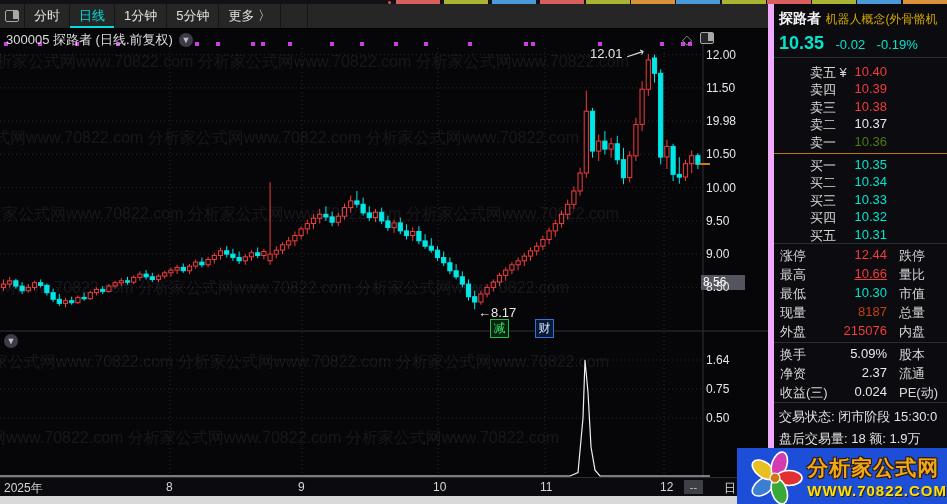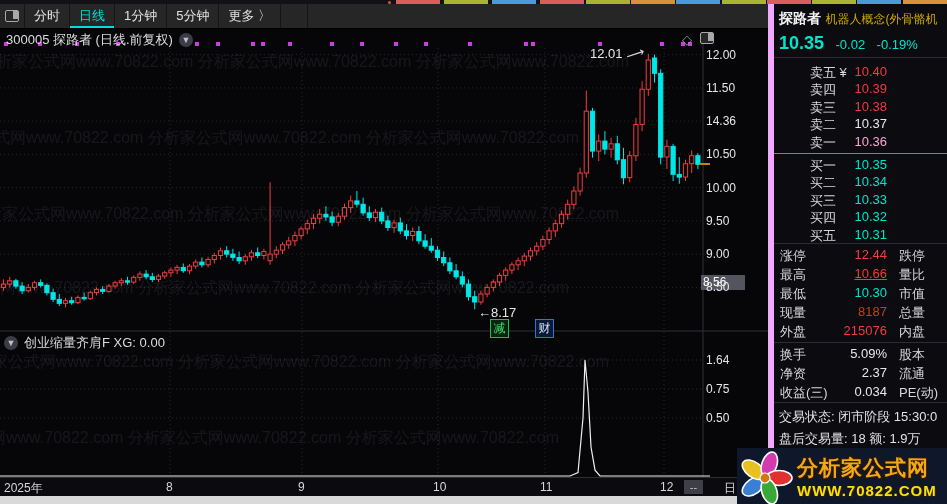--- a/index.html
+++ b/index.html
@@ -60,22 +60,22 @@
   .orow .lab{position:absolute;left:16px;color:#d8d8d8;margin-left:20px;}
   .orow .val{position:absolute;left:50px;width:63px;text-align:right;}
   .irow{position:absolute;left:0;width:179px;height:19px;font-size:13px;}
   .irow .lab{position:absolute;left:6px;color:#d8d8d8;}
   .irow .val{position:absolute;left:44px;width:69px;text-align:right;}
   .irow .rlab{position:absolute;left:125px;color:#d8d8d8;}
   .p-status{position:absolute;left:5px;width:200px;font-size:13px;color:#e2e2e2;white-space:nowrap;}
   
   .bottom-bar{position:absolute;left:0;top:496px;width:947px;height:8px;background:#d9d9d9;z-index:6;}
   
-  .logo{position:absolute;left:737px;top:448px;width:210px;height:56px;background:#0f172a;z-index:8;
-        display:flex;align-items:center;}
+  .logo{position:absolute;left:737px;top:448px;width:210px;height:56px;background:#1d4ed8;z-index:8;
+        display:flex;align-items:center;justify-content:flex-end;}
   .logo-text{margin-left:4px;}
   .logo-l1{font-size:21px;font-weight:bold;color:#f0a818;letter-spacing:1px;
            text-shadow:1px 1px 0 #301800,-1px 1px 0 #301800,1px -1px 0 #301800,-1px -1px 0 #301800;}
   .logo-l2{font-size:15px;font-weight:bold;color:#ffe000;letter-spacing:1px;
            text-shadow:1px 1px 0 #302000;}
   
   .wm{position:absolute;z-index:9;pointer-events:none;font-size:16px;color:#aab;opacity:.10;white-space:nowrap;}
 </style>
 </head>
 <body>
@@ -403,36 +403,35 @@
     <div class="anno" style="left:478px;top:277px;">←8.17</div>
 
     <div class="badge jian" style="left:490px;top:291px;">减</div>
     <div class="badge cai" style="left:535px;top:291px;">财</div>
 
     <div class="axis-marker" style="top:247px;">8.56</div>
     <div class="price-dash" style="top:135px;"></div>
 
     <div class="ind-header">
       <span class="chev-circle">▼</span>
-      <span>创业缩量齐肩F XG: 0.00</span>
     </div>
 
     <div class="xaxis">
       <div class="xdash">--</div>
       <div class="xpartial">日</div>
     <div class="xtick" style="left: 4px; text-align: right;">2025年</div>
         <div class="xtick" style="left: 166px;">8</div>
         <div class="xtick" style="left: 298px;">9</div>
         <div class="xtick" style="left: 433px;">10</div>
         <div class="xtick" style="left: 540px; text-align: right;">11</div>
         <div class="xtick" style="left: 660px;">12</div>
       </div>
   <div class="ytick" style="top: 19.65px;">12.00</div>
       <div class="ytick" style="top: 52.9px;">11.50</div>
-      <div class="ytick" style="top: 86.15px;">14.36</div>
+      <div class="ytick" style="top: 86.15px;">19.98</div>
       <div class="ytick" style="top: 119.4px;">10.50</div>
       <div class="ytick" style="top: 152.65px;">10.00</div>
       <div class="ytick" style="top: 185.9px;">9.50</div>
       <div class="ytick" style="top: 219.15px;">9.00</div>
       <div class="ytick" style="top: 252.4px;">8.50</div>
       <div class="ytick" style="top: 325px;">1.64</div>
       <div class="ytick" style="top: 354px;">0.75</div>
       <div class="ytick" style="top: 383px;">0.50</div>
     </div>
 
@@ -459,21 +458,21 @@
         <div class="orow" style="top: 94.8px;">
           <div class="lab">卖三</div>
           <div class="val" style="color: rgb(242, 60, 60);">10.38</div>
         </div>
         <div class="orow" style="top: 112.2px;">
           <div class="lab">卖二</div>
           <div class="val" style="color: rgb(232, 232, 232);">10.37</div>
         </div>
         <div class="orow" style="top: 129.6px;">
           <div class="lab">卖一</div>
-          <div class="val" style="color: #f9a8d4; text-align: right;">10.36</div>
+          <div class="val" style="color: #4d7c0f; text-align: right;">10.36</div>
         </div>
       </div>
     <div class="hr orange" style="top:149px"></div>
     <div id="buy-rows">
         <div class="orow" style="top: 153px;">
           <div class="lab">买一</div>
           <div class="val" style="color: rgb(0, 229, 204);">10.35</div>
         </div>
         <div class="orow" style="top: 170.4px;">
           <div class="lab">买二</div>
@@ -527,21 +526,21 @@
           <div class="val" style="color: rgb(232, 232, 232);">5.09%</div>
           <div class="rlab">股本</div>
         </div>
         <div class="irow" style="top: 361px;">
           <div class="lab">净资</div>
           <div class="val" style="color: rgb(232, 232, 232);">2.37</div>
           <div class="rlab">流通</div>
         </div>
         <div class="irow" style="top: 380px;">
           <div class="lab">收益(三)</div>
-          <div class="val" style="color: rgb(232, 232, 232);">0.034</div>
+          <div class="val" style="color: rgb(232, 232, 232);">0.024</div>
           <div class="rlab">PE(动)</div>
         </div>
       </div>
     <div class="hr" style="top:398px"></div>
     <div class="p-status" style="top:404px">交易状态: 闭市阶段 15:30:0</div>
     <div class="p-status" style="top:426px">盘后交易量: 18  额: 1.9万</div>
   </div>
 
   <div class="bottom-bar"></div>
 

